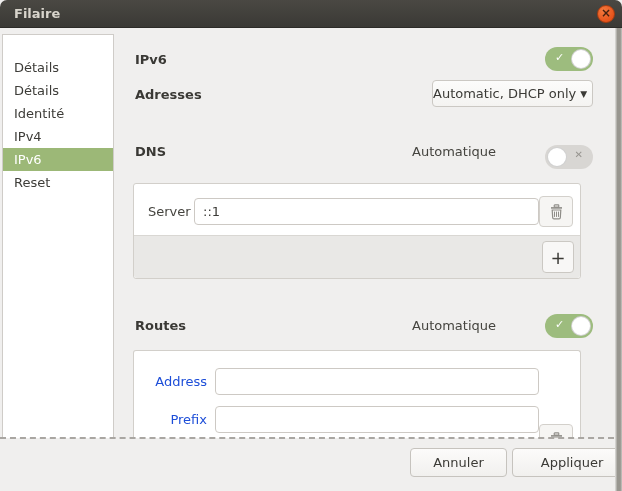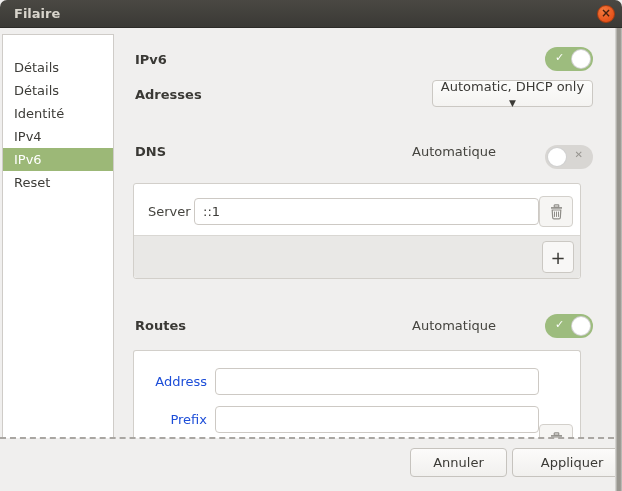--- a/index.html
+++ b/index.html
@@ -29,22 +29,22 @@
   .switch.on{background:#9dbc7e;}
   .switch.off{background:#d8d6d3;}
   .knob{position:absolute;top:2px;width:20px;height:20px;border-radius:50%;background:#ffffff;
     border:1px solid rgba(0,0,0,0.18);box-sizing:border-box;}
   .switch.on .knob{right:2px;}
   .switch.off .knob{left:2px;}
   .sw-check{position:absolute;left:10px;top:4px;color:#ffffff;font-size:11px;font-weight:bold;}
   .sw-cross{position:absolute;right:10px;top:4px;color:#96948f;font-size:10px;}
   .dropdown{position:absolute;left:432px;top:80px;width:161px;height:27px;
     background:linear-gradient(#fcfcfb,#f4f3f1);border:1px solid #cbc8c3;border-radius:4px;
-    box-sizing:border-box;display:flex;align-items:center;justify-content:center;gap:4px;
-    color:#3b3a36;flex-direction:column;}
+    box-sizing:border-box;display:flex;align-items:center;gap:4px;
+    color:#3b3a36;}
   .dd-arrow{font-size:9px;color:#3b3a36;}
   .frame{position:absolute;left:133px;width:448px;background:#ffffff;
     border:1px solid #d2cfca;box-sizing:border-box;}
   .text-input{position:absolute;height:27px;border:1px solid #cdc9c4;border-radius:4px;
     background:#ffffff;box-sizing:border-box;padding:0 8px;font:13px "DejaVu Sans",sans-serif;
     color:#3b3a36;outline:none;}
   .icon-btn{position:absolute;width:34px;height:31px;background:#f6f5f3;
     border:1px solid #d3d0cb;border-radius:4px;box-sizing:border-box;
     display:flex;align-items:center;justify-content:center;}
   

